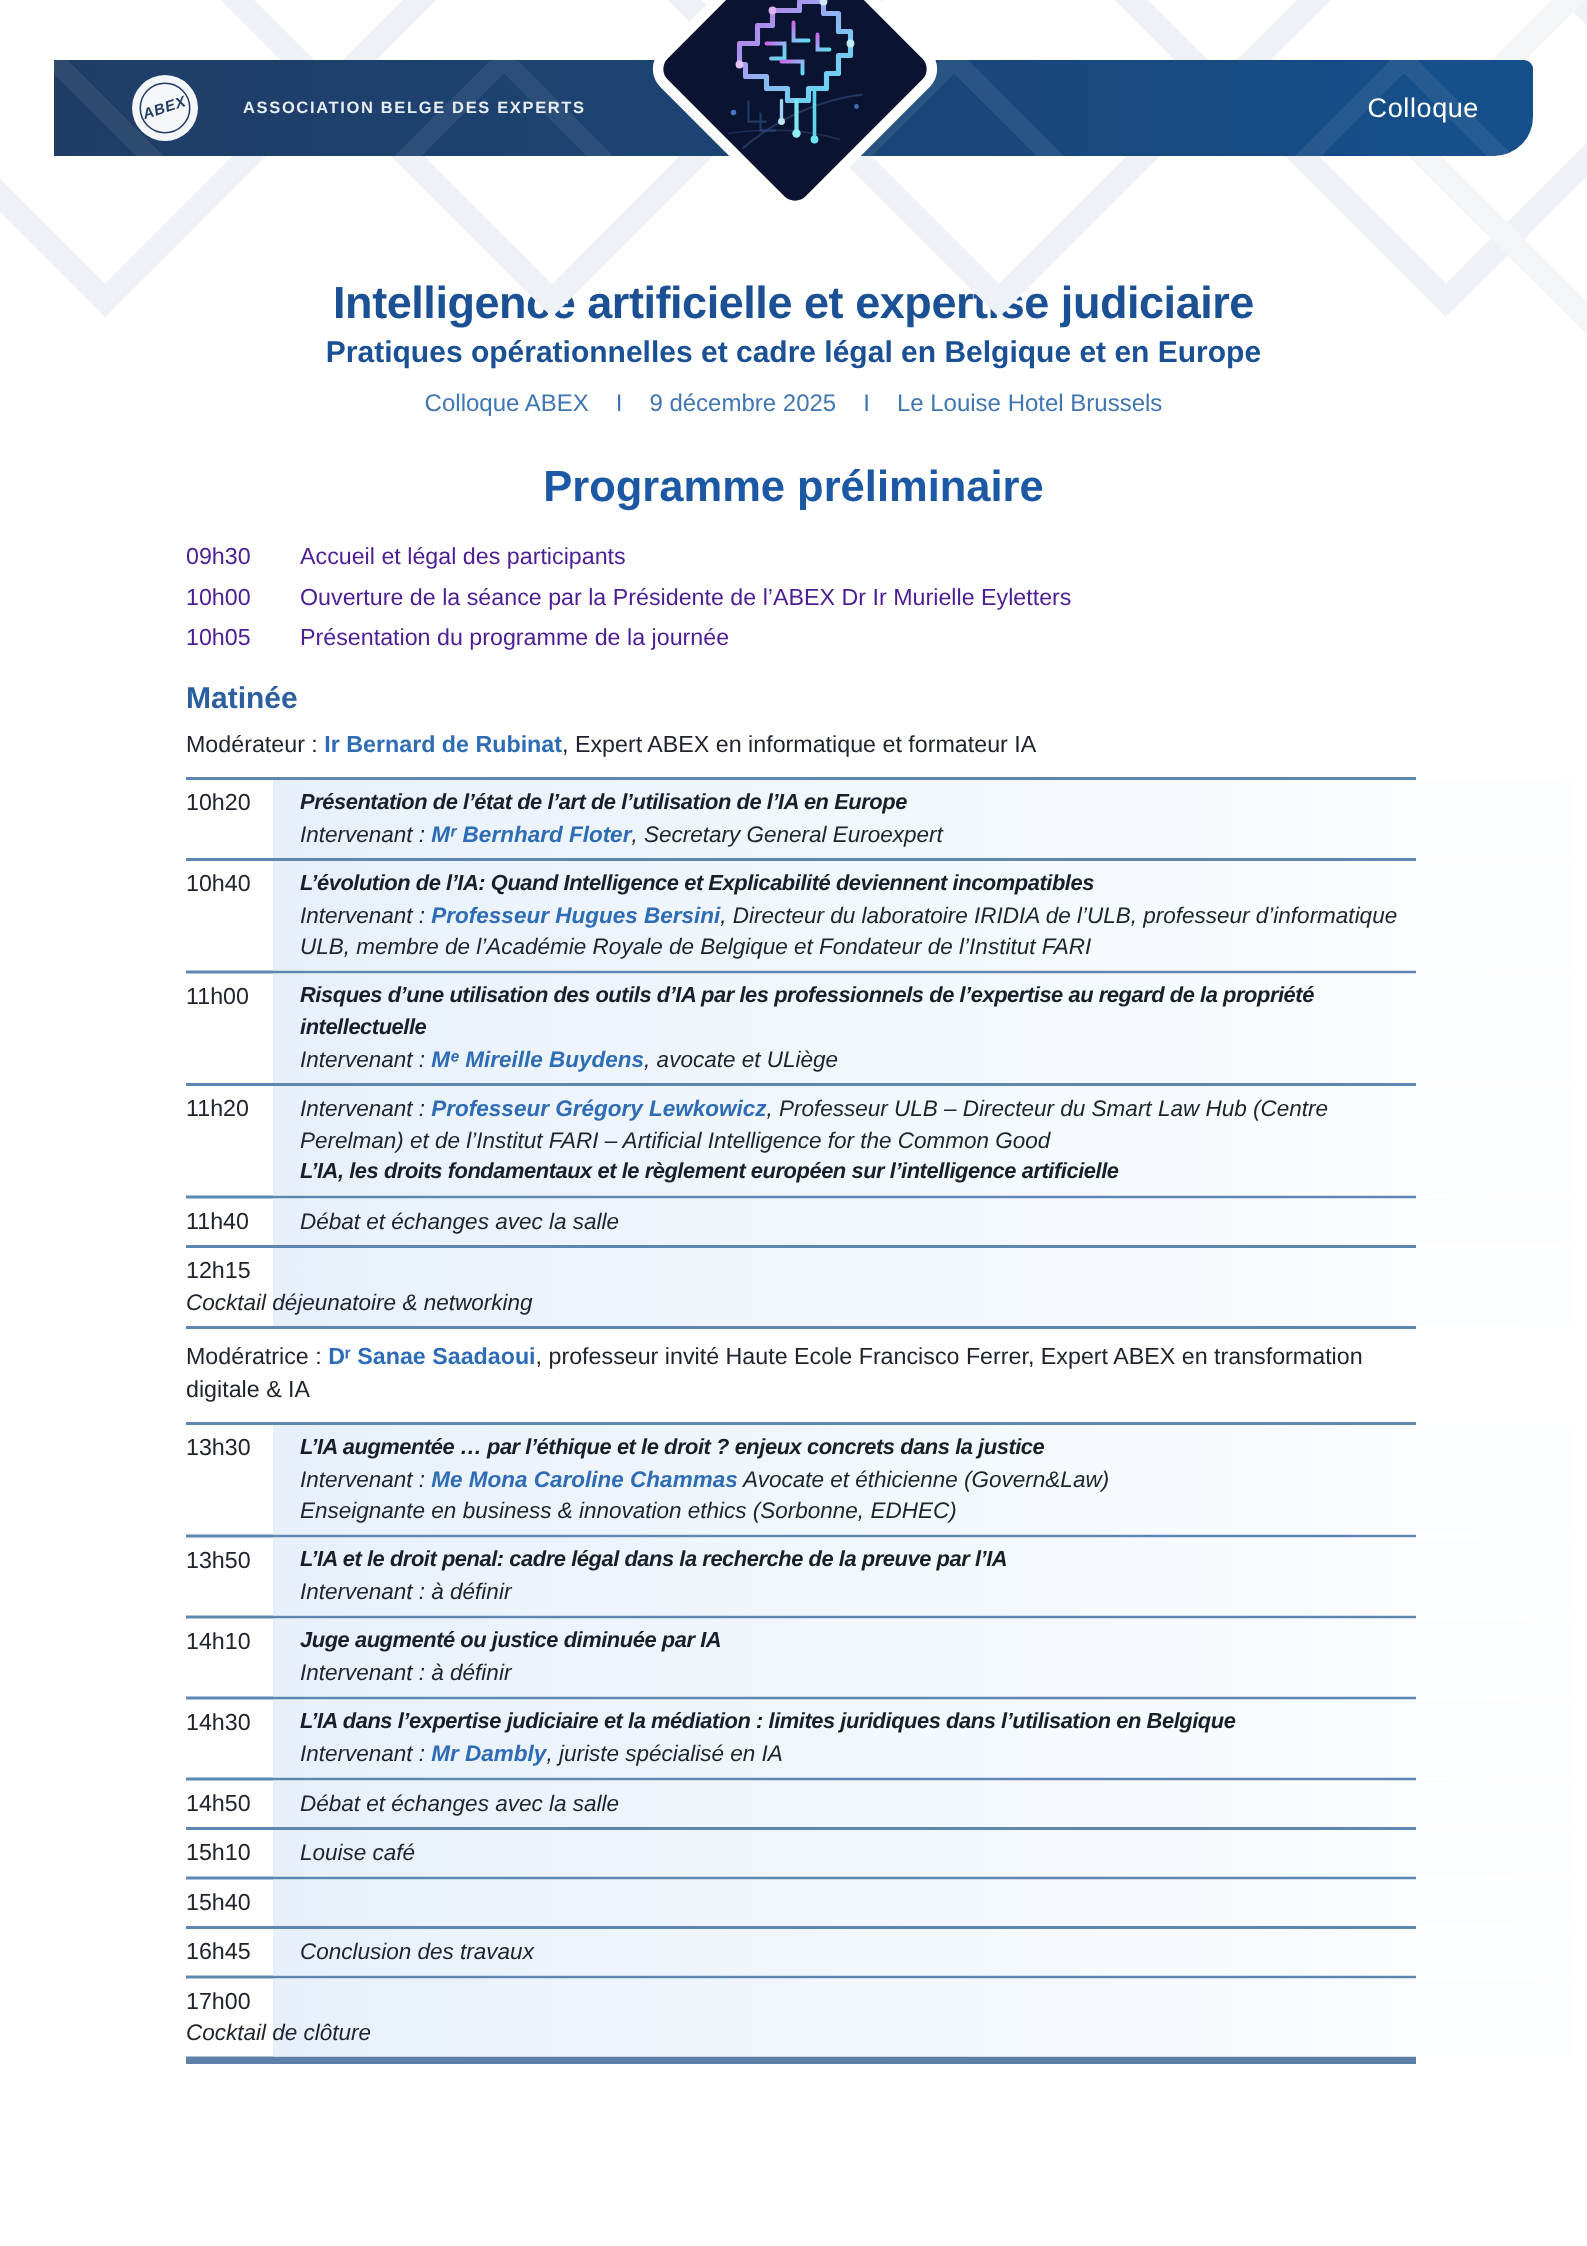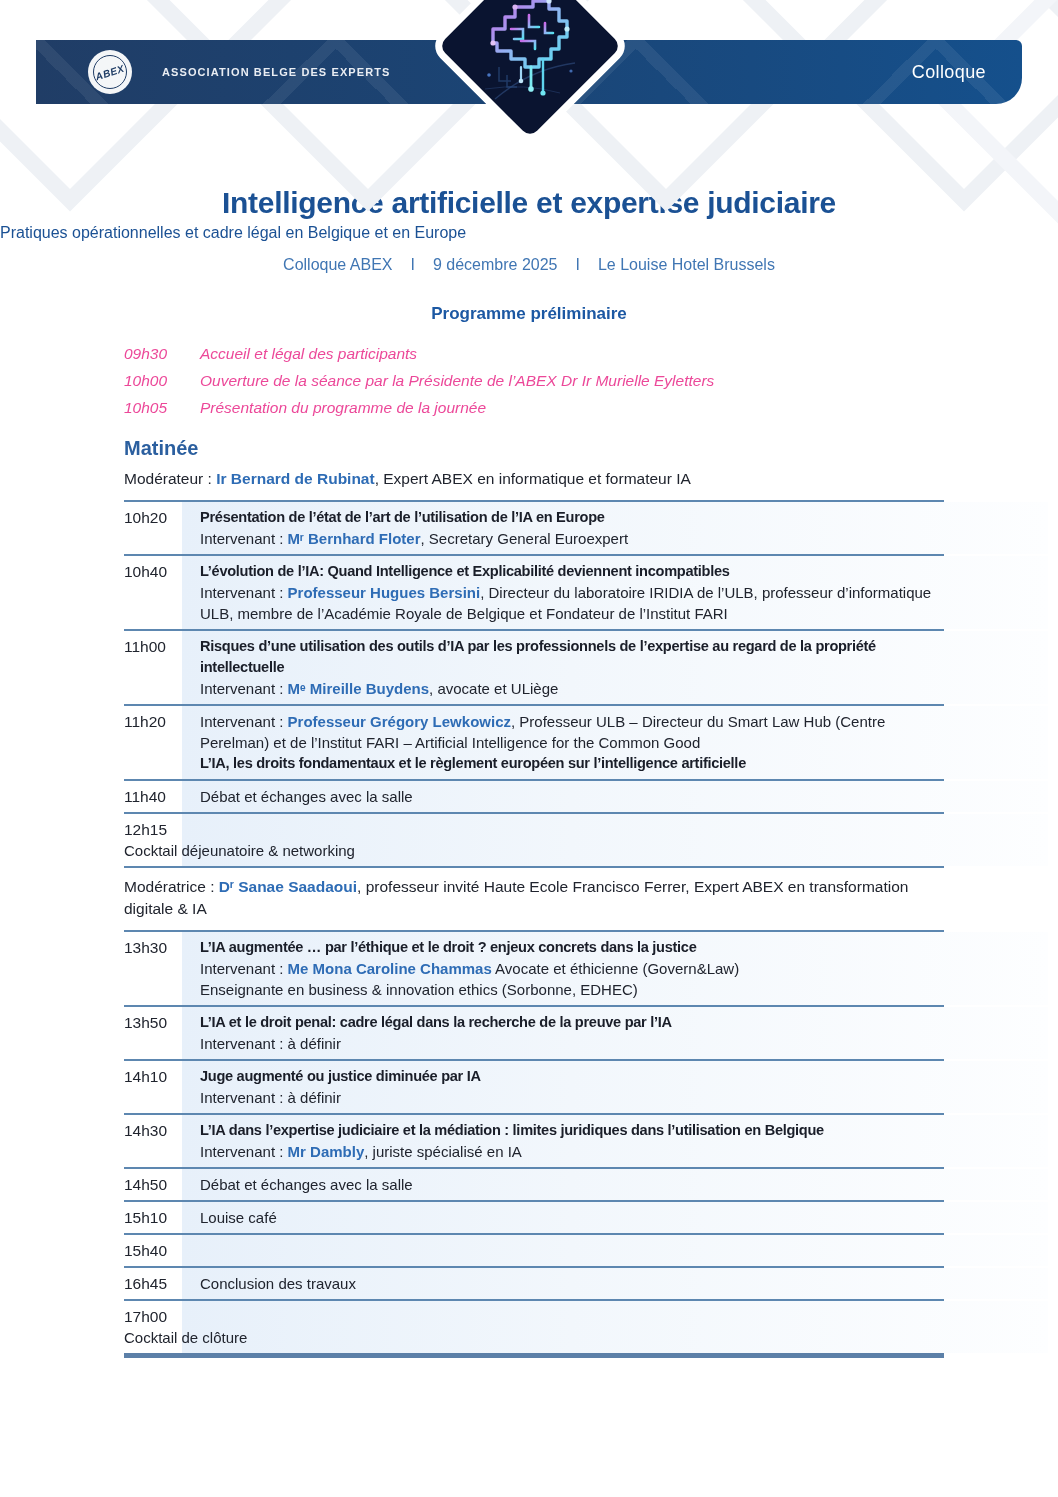--- a/index.html
+++ b/index.html
@@ -36,45 +36,45 @@
   .center-diamond { position:absolute; left:465px; top:-19px; width:130px; height:130px; z-index:3;
     transform:rotate(45deg); background:#0a1430; border-radius:10px; box-shadow:0 0 0 7px #ffffff;
     overflow:hidden; }
   .center-diamond svg { position:absolute; left:-10px; top:-10px; width:150px; height:150px;
     transform:rotate(-45deg); }
 
   .header-zone { position:relative; width:100%; height:170px; z-index:1; }
 
   
   .h-title { margin-top:16px; text-align:center; font-size:30px; font-weight:bold; color:#1b5194; letter-spacing:-.3px; }
-  .h-sub   { margin-top:4px;  text-align:left; font-size:16px; font-weight:normal; color:#1b5194; }
+  .h-sub   { margin-top:4px;  text-align:center; font-size:20px; font-weight:bold; color:#1b5194; }
   .event-info { margin-top:14px; text-align:center; font-size:16px; color:#4076b3; }
   .event-info .sep { padding:0 18px; color:#4076b3; }
-  .prog-heading { margin-top:30px; text-align:center; font-size:17px; font-weight:bold; color:#1c58a3; }
+  .prog-heading { margin-top:30px; text-align:center; font-size:29px; font-weight:bold; color:#1c58a3; }
 
   
   .intro { margin:16px 118px 0 124px; }
-  .intro-row { display:flex; line-height:27px; font-size:15.5px; color:#ec4899;font-style:italic; }
+  .intro-row { display:flex; line-height:27px; font-size:15.5px; color:#4c1d95; }
   .intro-row .time { width:76px; flex:none; }
 
   
   .section-heading { margin:16px 0 0 124px; font-size:20px; font-weight:bold; color:#2b5f9f; }
   .section-heading.pm { margin-top:26px; }
   .moderator { margin:8px 118px 0 124px; font-size:15.5px; line-height:22px; color:#20242e; }
   .name { font-weight:bold; color:#2e6cb5; }
 
   
   .sessions { margin:10px 0 0 124px; width:820px; border-top:2px solid #5d87b0; }
   .session-row { position:relative; display:flex; padding:5px 0; border-bottom:2px solid #5d87b0; }
   .session-row .row-bg { position:absolute; left:58px; top:0; bottom:0; width:866px; z-index:0;
     background:linear-gradient(90deg,#e7f0fa 0%,#f2f7fc 45%,#fdfeff 100%); }
   .session-row .time-cell { position:relative; z-index:1; width:76px; flex:none; font-size:15.5px;
     line-height:21px; color:#20242e; }
   .session-row .content-cell { position:relative; z-index:1; flex:1; font-size:15px; line-height:21px;
-    color:#20242e; padding-right:4px; }
+    color:#20242e; padding-right:4px;font-style:italic; }
   .line-title { font-weight:bold; font-size:14.6px; letter-spacing:-.3px; color:#1a1e29; }
   .sessions .session-row:last-child { border-bottom:2px solid #5d87b0;flex-direction:column; }
   .sessions.pm .session-row:last-child { border-bottom:5px solid #5c80a8; }
 </style>
 </head>
 <body>
 
 <div class="page">
 
   <div class="header-zone">

